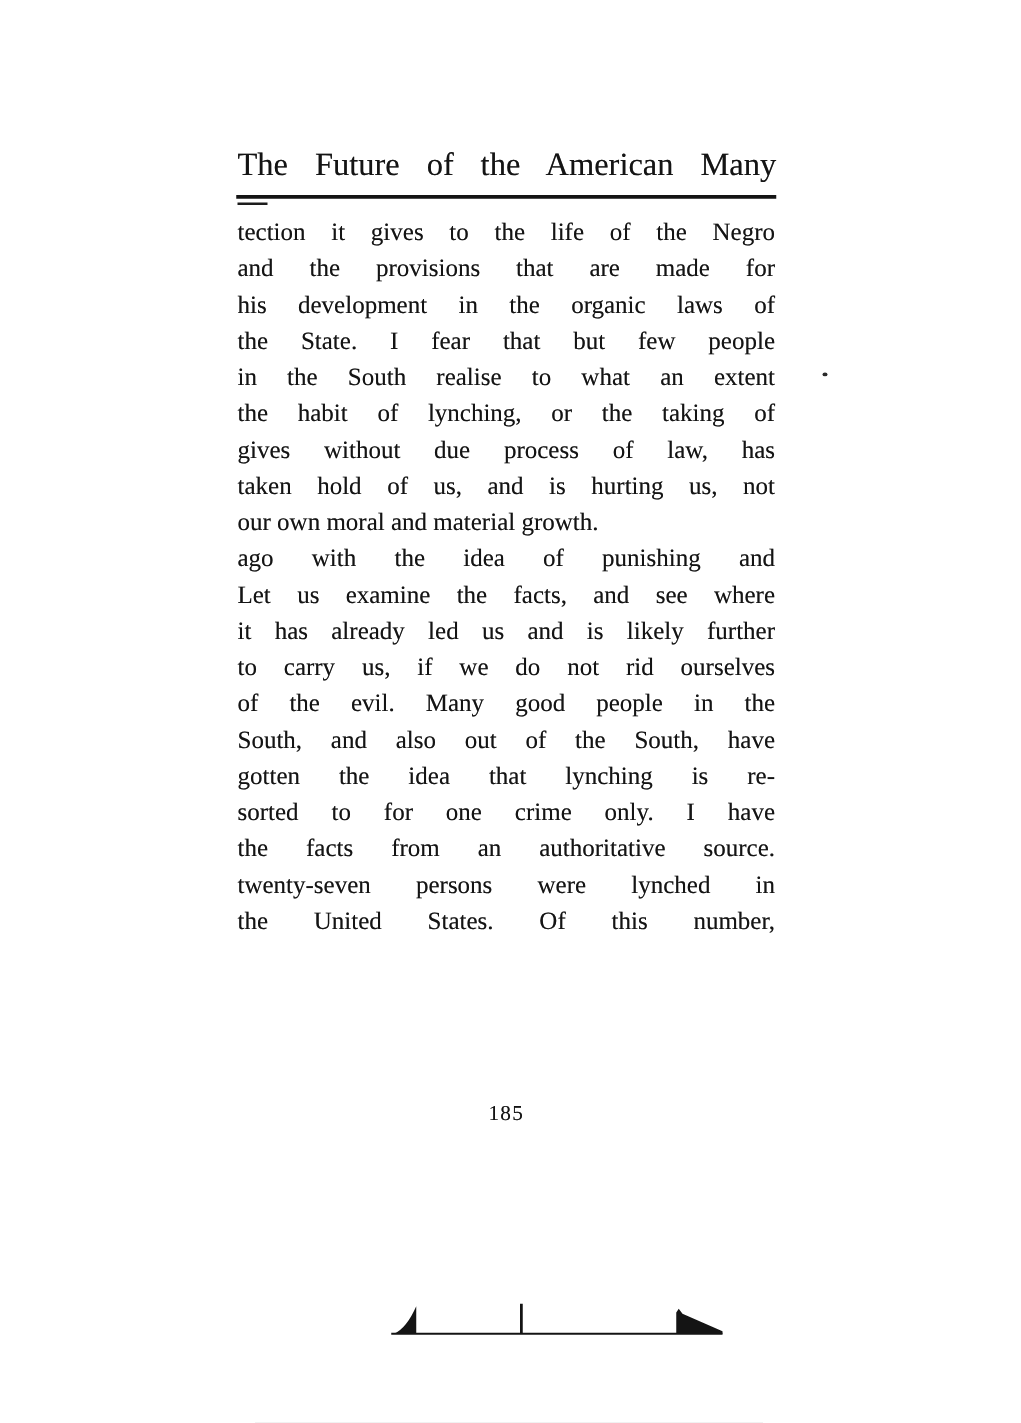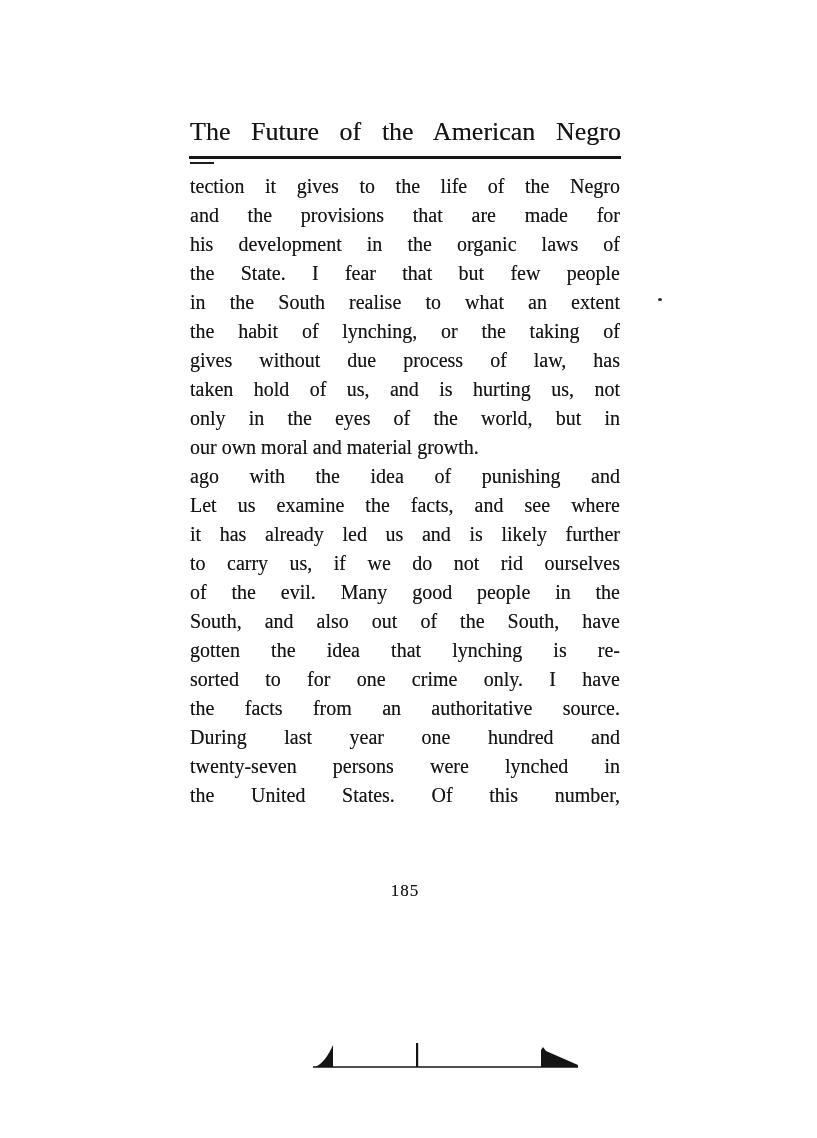--- a/index.html
+++ b/index.html
@@ -72,47 +72,45 @@
     position: absolute;
     left: 300px; top: 1035px;
     width: 290px; height: 40px;
   }
 </style>
 </head>
 <body>
 
 <div class="page">
 
-  <div class="running-header">The Future of the American Negro</div>
+  <div class="running-header">The Future of the American Many</div>
 
   <div class="header-rule"></div>
   <div class="header-rule-dash"></div>
 
   <div class="body-text">
     <div class="text-line">tection it gives to the life of the Negro</div>
     <div class="text-line">and the provisions that are made for</div>
     <div class="text-line">his development in the organic laws of</div>
     <div class="text-line">the State.  I fear that but few people</div>
     <div class="text-line">in the South realise to what an extent</div>
     <div class="text-line">the habit of lynching, or the taking of</div>
     <div class="text-line">gives without due process of law, has</div>
     <div class="text-line">taken hold of us, and is hurting us, not</div>
-    <div class="text-line">only in the eyes of the world, but in</div>
     <div class="text-line para-end">our own moral and material growth.</div>
 
     <div class="text-line">ago with the idea of punishing and</div>
     <div class="text-line">Let us examine the facts, and see where</div>
     <div class="text-line">it has already led us and is likely further</div>
     <div class="text-line">to carry us, if we do not rid ourselves</div>
     <div class="text-line">of the evil.  Many good people in the</div>
     <div class="text-line">South, and also out of the South, have</div>
     <div class="text-line">gotten the idea that lynching is re-</div>
     <div class="text-line">sorted to for one crime only.  I have</div>
     <div class="text-line">the facts from an authoritative source.</div>
-    <div class="text-line">During last year one hundred and</div>
     <div class="text-line">twenty-seven persons were lynched in</div>
     <div class="text-line">the United States.  Of this number,</div>
   </div>
 
   <div class="page-number">185</div>
 
   <div class="speck"></div>
 
   <svg class="scan-marks" viewBox="0 0 290 40" xmlns="http://www.w3.org/2000/svg">
     <line x1="13" y1="32" x2="278" y2="32" stroke="#141414" stroke-width="1.7"></line>

